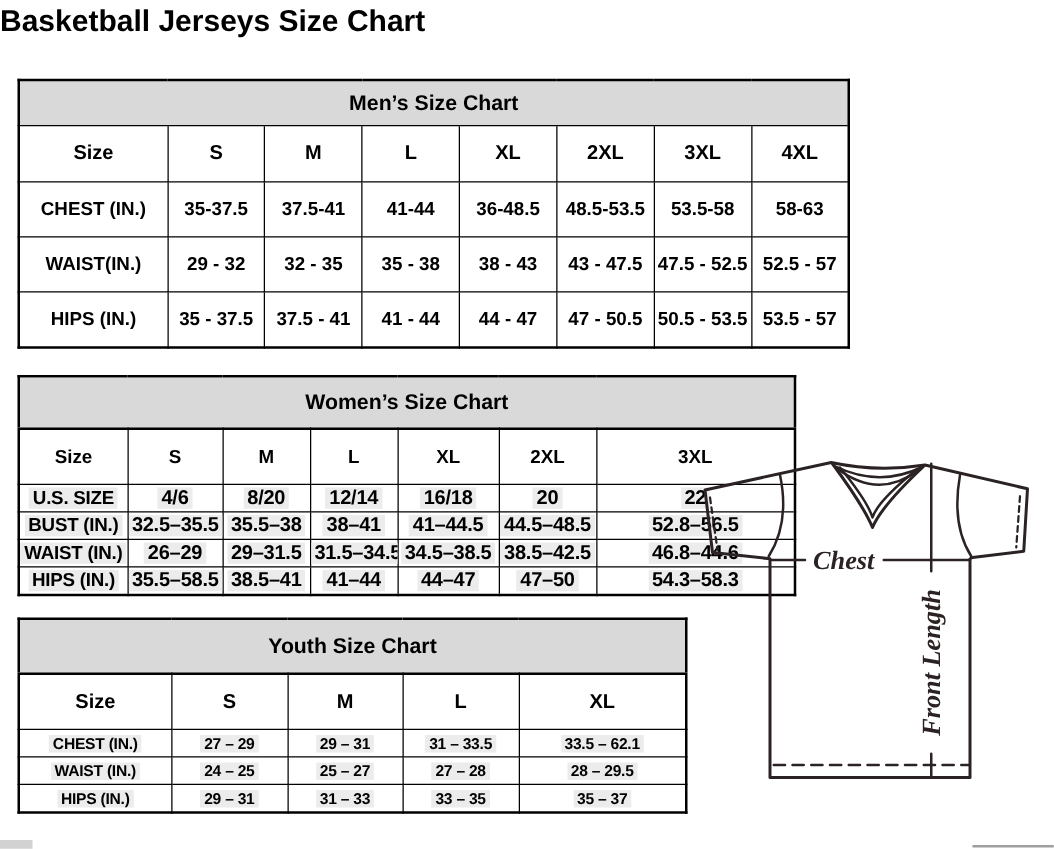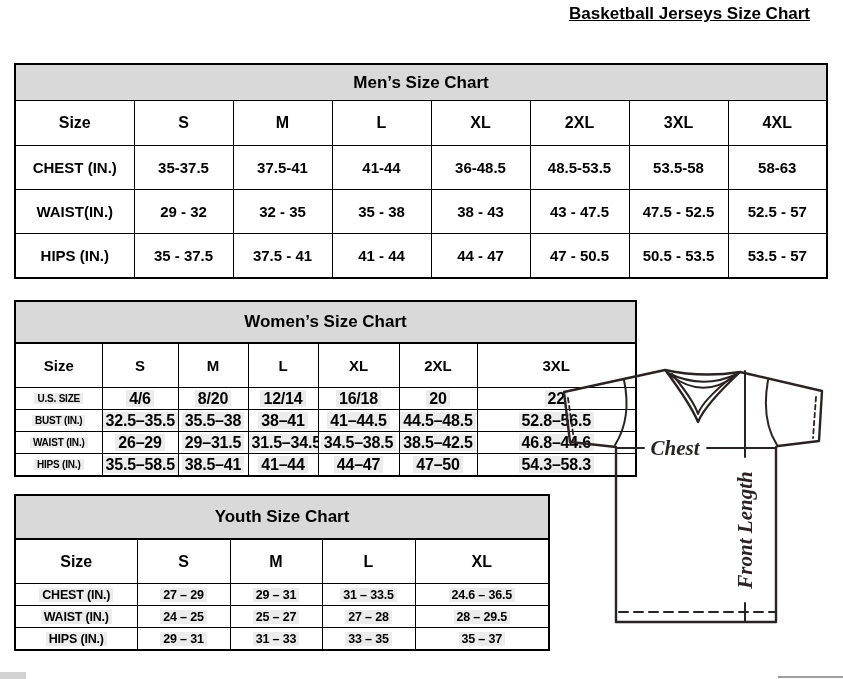--- a/index.html
+++ b/index.html
@@ -2,46 +2,46 @@
 <html><head>
 <meta charset="utf-8">
 <style>
   html,body{margin:0;padding:0;}
   body{
     width:843px;height:679px;position:relative;overflow:hidden;
     background:#ffffff;color:#000;
     font-family:"Liberation Sans","DejaVu Sans",sans-serif;
   }
   .page-title{
-    position:absolute;top:4px;left:0;width:810px;text-align:right;
-    font-size:17px;font-weight:bold;letter-spacing:0px;text-decoration:underline;
+    position:absolute;top:4px;left:0;width:810px;text-align:left;
+    font-size:24px;font-weight:bold;letter-spacing:0px;
   }
   table{
     position:absolute;border-collapse:collapse;table-layout:fixed;background:#fff;
   }
   td{
     border:1px solid #000;text-align:center;vertical-align:middle;
     font-weight:bold;padding:0;overflow:hidden;white-space:nowrap;
   }
   .band td{background:#d9d9d9;font-size:17px;border-bottom:2px solid #000;}
   table{border:2px solid #000;}
 
   
-  .men{left:14px;top:63px;width:814px;}
+  .men{left:14px;top:63px;width:666px;}
   .men .band td{height:35px;}
   .men .head td{height:44px;font-size:16px;}
   .men .datarow td{height:43px;font-size:15px;}
   .men td{border-width:1.5px;}
 
   
   .women{left:14px;top:300px;width:623px;}
   .women .band td{height:40px;}
   .women .head td{height:43px;font-size:15px;}
   .women .datarow td{height:21px;font-size:16px;letter-spacing:-0.2px;}
-  .women .datarow .lbl{font-size:10px;}
+  .women .datarow .lbl{font-size:15px;}
 
   
   .youth{left:14px;top:494px;width:536px;}
   .youth .band td{height:42px;}
   .youth .head td{height:43px;font-size:16px;}
   .youth .datarow td{height:21px;font-size:12.5px;letter-spacing:-0.2px;}
 
   
   .hl{background:#ececec;padding:0 3px;}
 
@@ -198,21 +198,21 @@
     <td>S</td>
     <td>M</td>
     <td>L</td>
     <td>XL</td>
   </tr>
   <tr class="datarow">
     <td class="lbl"><span class="hl">CHEST (IN.)</span></td>
     <td><span class="hl">27 – 29</span></td>
     <td><span class="hl">29 – 31</span></td>
     <td><span class="hl">31 – 33.5</span></td>
-    <td><span class="hl">24.6 – 36.5</span></td>
+    <td><span class="hl">33.5 – 62.1</span></td>
   </tr>
   <tr class="datarow">
     <td class="lbl"><span class="hl">WAIST (IN.)</span></td>
     <td><span class="hl">24 – 25</span></td>
     <td><span class="hl">25 – 27</span></td>
     <td><span class="hl">27 – 28</span></td>
     <td><span class="hl">28 – 29.5</span></td>
   </tr>
   <tr class="datarow">
     <td class="lbl"><span class="hl">HIPS (IN.)</span></td>

